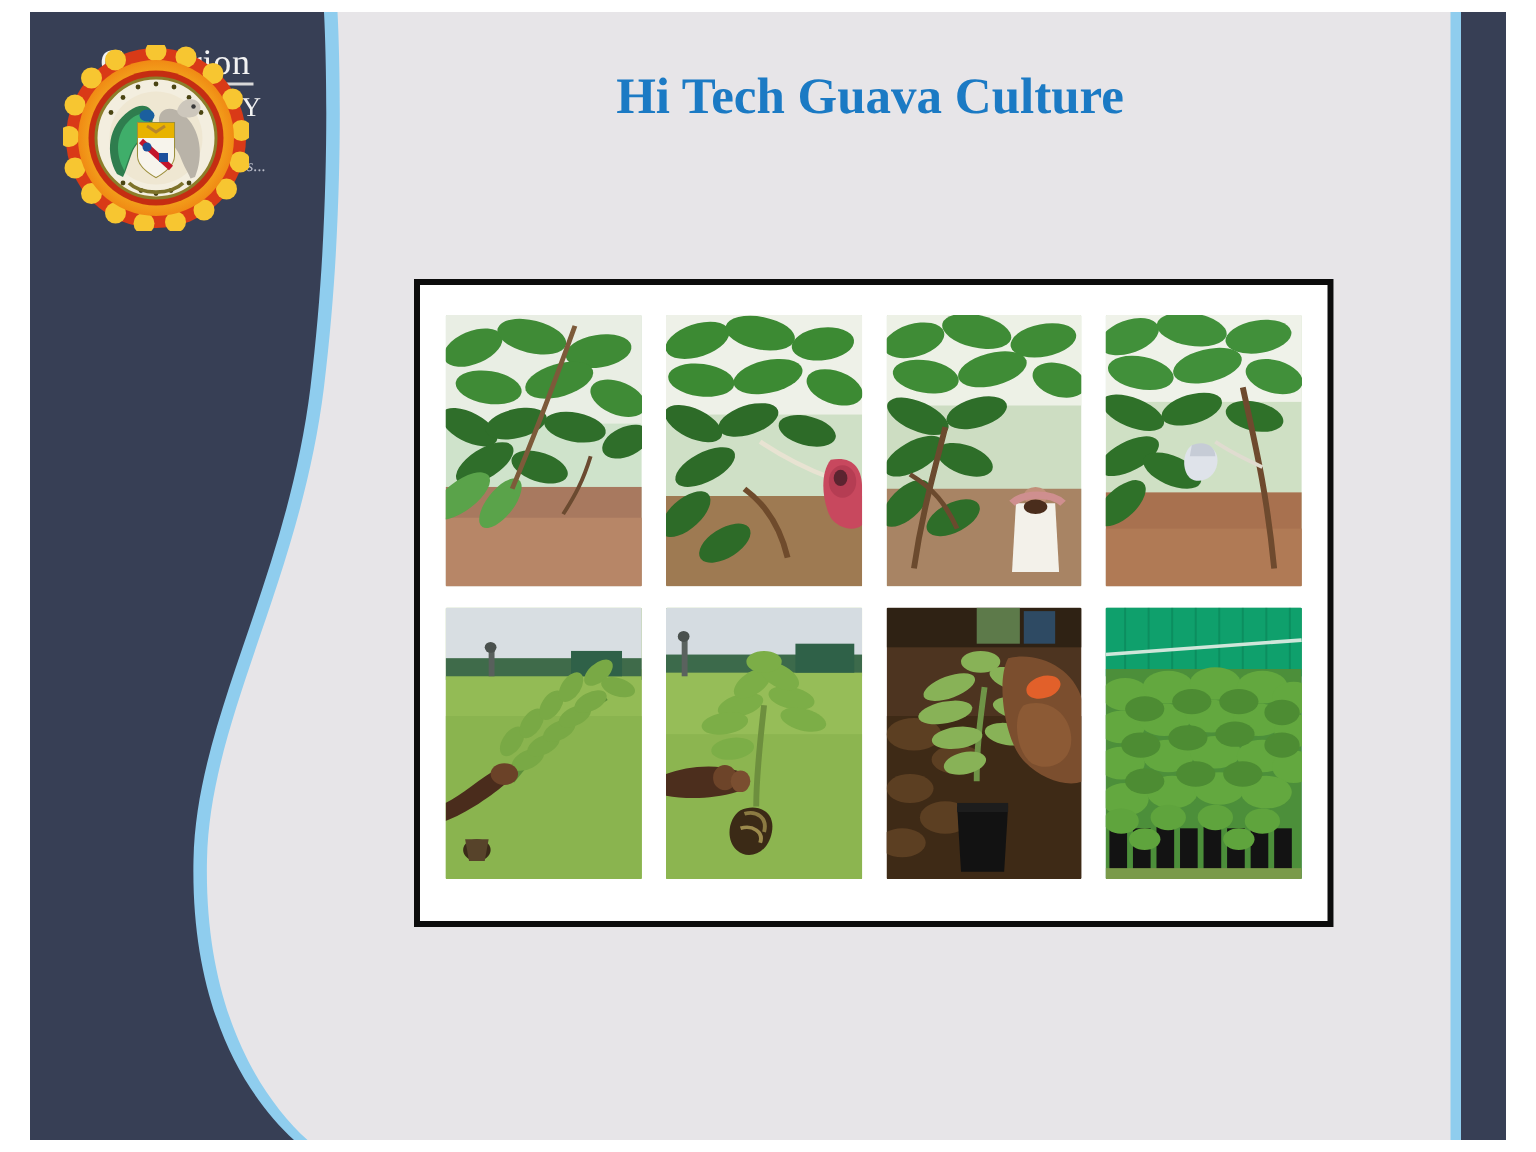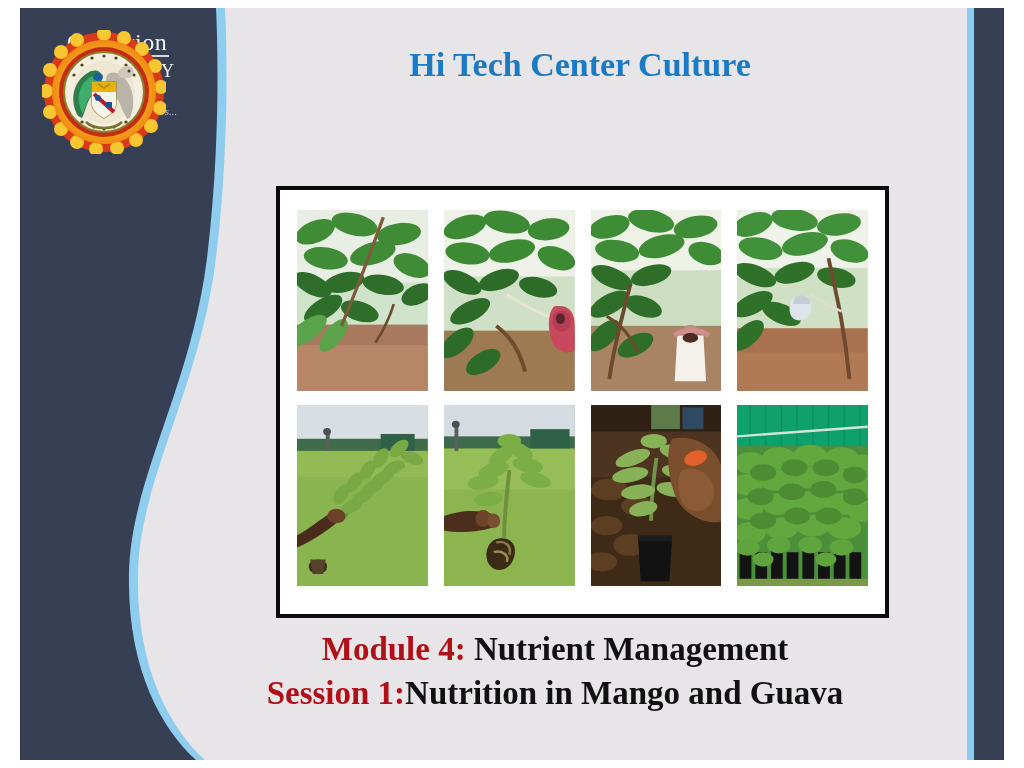--- a/index.html
+++ b/index.html
@@ -299,21 +299,21 @@
         <div class="uni-name-2"><span>U</span><span class="small">NIVERSITY</span></div>
 
         <div class="tagline">
           <div>Shaping Lives...</div>
           <div>Empowering Communities...</div>
         </div>
       </div>
     </div>
 
     <div class="title-block">
-      <div class="title-line-2">Hi Tech Center Culture</div>
+      <div class="title-line-2">Hi Tech Guava Culture</div>
     </div>
 
     <div class="board">
       <div class="grid">
 
         <div class="cell">
           <div class="photo">
             <svg viewBox="0 0 100 150" preserveAspectRatio="none" xmlns="http://www.w3.org/2000/svg">
               <rect width="100" height="150" fill="#cfe3cb"></rect>
               <rect y="0" width="100" height="60" fill="#e9eee4"></rect>
@@ -624,19 +624,15 @@
                   <ellipse cx="68" cy="128" rx="8" ry="6"></ellipse>
               </g>
               <rect y="144" width="100" height="6" fill="#7a9a4a"></rect>
             </svg>
           </div>
         </div>
 
       </div>
     </div>
 
-    <div class="caption-block">
-      <div class="caption-line"><span class="lead">Module 4:</span><span> Nutrient Management</span></div>
-      <div class="caption-line"><span class="lead">Session 1:</span><span>Nutrition in Mango and Guava</span></div>
-    </div>
 
   </div>
 </div>
 
 </body></html>

